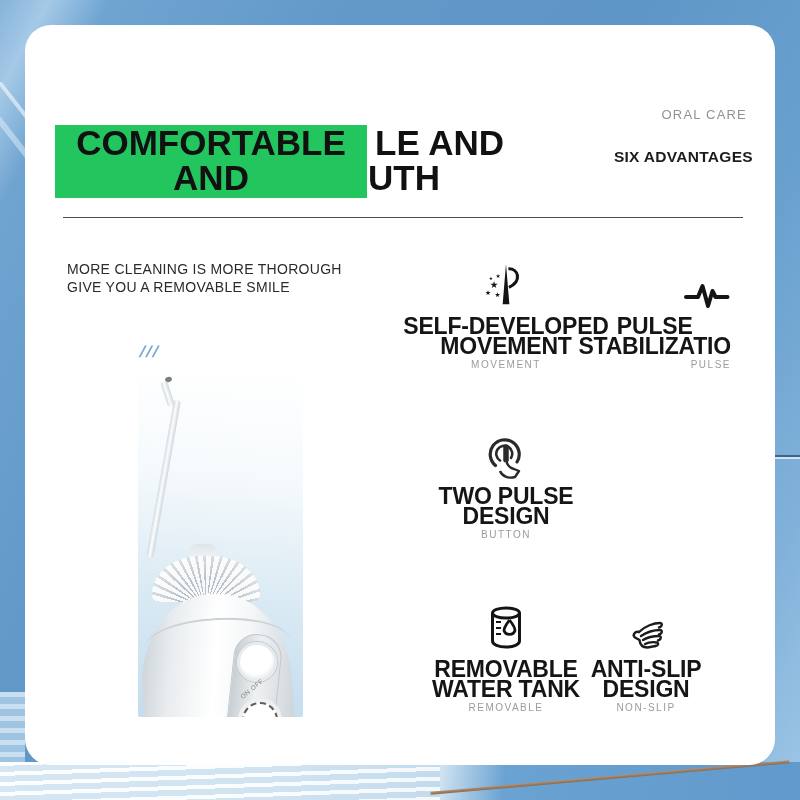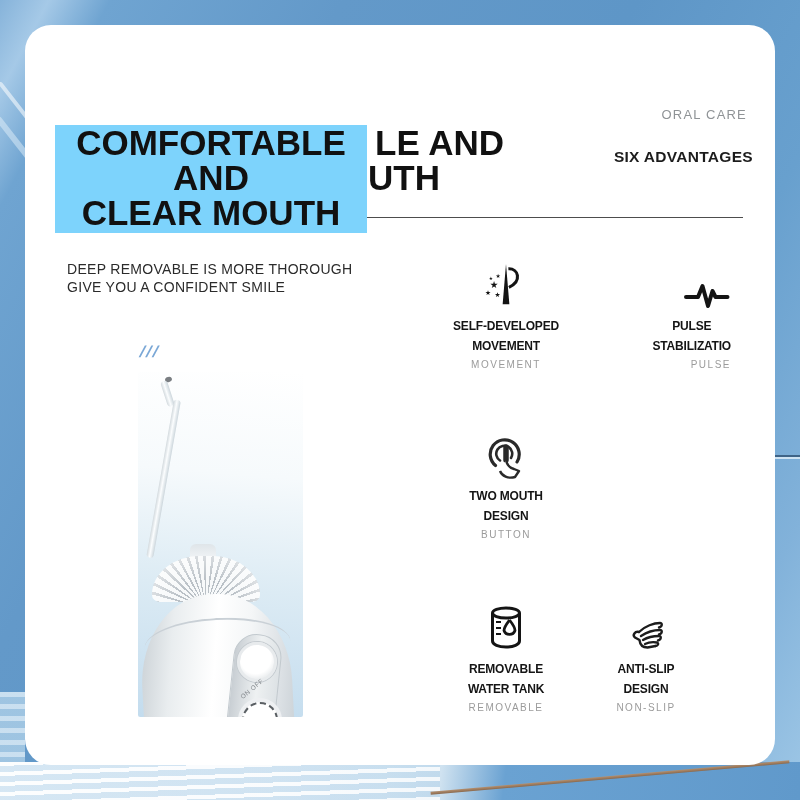--- a/index.html
+++ b/index.html
@@ -22,21 +22,21 @@
   .deskline{position:absolute;left:430px;top:776px;width:360px;height:3px;z-index:2;
     background:linear-gradient(180deg,#b5906f,#8a6a4f);transform:rotate(-5deg);}
   
   .card{position:absolute;left:25px;top:25px;width:750px;height:740px;background:#fff;
     border-radius:26px;z-index:3;overflow:hidden;}
   .eyebrow{position:absolute;right:28px;top:82px;font-size:13px;letter-spacing:1.2px;color:#8f9396;}
   .advantages{position:absolute;right:22px;top:103px;font-size:15.5px;font-weight:bold;letter-spacing:.3px;color:#1c1c1c;margin-top:20px;}
   .hl-back{position:absolute;top:100px;z-index:1;font-size:35px;font-weight:bold;line-height:35px;color:#111;white-space:nowrap;}
   .hl-back.l1{left:350px;}
   .hl-back.l2{left:343px;top:135px;}
-  .hl-front{position:absolute;left:30px;top:100px;width:312px;z-index:2;background:#7dd3fc;
+  .hl-front{position:absolute;left:30px;top:100px;width:312px;z-index:2;background:#22c55e;
     font-size:35px;font-weight:bold;line-height:35px;color:#111;text-align:center;padding-bottom:3px;}
   .divider{position:absolute;left:38px;top:192px;width:680px;height:1px;background:#4d4d4d;}
   .tagline{position:absolute;left:42px;top:236px;font-size:14px;line-height:17.5px;letter-spacing:.3px;color:#2b2b2b;}
   .slashes{position:absolute;left:115px;top:318px;font-size:16px;font-weight:bold;font-style:italic;
     letter-spacing:2px;color:#7aa7d6;transform:skewX(-8deg);}
   
   .photo{position:absolute;left:113px;top:347px;width:165px;height:345px;overflow:hidden;border-radius:2px;
     background:linear-gradient(185deg,#ffffff 0%,#f6fafc 30%,#dcebf4 62%,#c3dcee 100%);}
   .nozzle-main{position:absolute;left:36px;top:28px;width:7px;height:160px;border-radius:3px;
     background:linear-gradient(90deg,#d3dade,#fbfdfe 45%,#ccd6dc);transform:rotate(10deg);transform-origin:top center;}
@@ -64,21 +64,21 @@
   .onoff{position:absolute;left:100px;top:313px;font-size:6.5px;color:#83888c;letter-spacing:.5px;
     transform:rotate(-40deg);white-space:nowrap;}
   .btn2{position:absolute;left:104px;top:330px;width:32px;height:32px;border-radius:50%;
     background:#fff;border:2px dashed #5a5f63;box-shadow:0 0 0 4px #eef0f2;}
   
   .feature{position:absolute;width:170px;display:flex;flex-direction:column;align-items:center;}
   .f0{left:396px;top:232px;} .f1{left:536px;top:232px;align-items:flex-end;}
   .f2{left:396px;top:402px;} .f3{left:536px;top:402px;}
   .f4{left:396px;top:575px;} .f5{left:536px;top:575px;}
   .f-icon{height:54px;display:flex;align-items:flex-end;justify-content:center;margin-bottom:6px;}
-  .f-title{font-size:12px;font-weight:bold;line-height:19.5px;letter-spacing:-.2px;color:#151515;text-align:center;white-space:nowrap;}
+  .f-title{font-size:23px;font-weight:bold;line-height:19.5px;letter-spacing:-.2px;color:#151515;text-align:center;white-space:nowrap;}
   .f-sub{font-size:10px;letter-spacing:1.5px;color:#9b9b9b;margin-top:3px;white-space:nowrap;}
   svg{display:block;}
 </style>
 </head>
 <body>
 
 <div class="stage">
   <div class="bg">
     <div class="streak1"></div>
     <div class="streak2"></div>
@@ -90,28 +90,27 @@
 
   <div class="card">
 
     <div class="eyebrow">ORAL CARE</div>
     <div class="advantages">SIX ADVANTAGES</div>
 
     <div class="hl-back l1">LE AND</div>
     <div class="hl-back l2">UTH</div>
     <div class="hl-front">
       <div>COMFORTABLE AND</div>
-      <div>CLEAR MOUTH</div>
     </div>
 
     <div class="divider"></div>
 
     <div class="tagline">
-      <div>DEEP REMOVABLE IS MORE THOROUGH</div>
-      <div>GIVE YOU A CONFIDENT SMILE</div>
+      <div>MORE CLEANING IS MORE THOROUGH</div>
+      <div>GIVE YOU A REMOVABLE SMILE</div>
     </div>
 
     <div class="slashes">///</div>
 
     <div class="photo">
       <div class="nozzle-cap"></div>
       <div class="nozzle-tip"></div>
       <div class="nozzle-main"></div>
       <div class="neck"></div>
       <div class="collar"></div>
@@ -158,21 +157,21 @@
     <div class="feature f2">
       <div class="f-icon">
         <svg width="48" height="50" viewBox="0 0 48 50">
           <path d="M35 31 a14.5 14.5 0 1 0 -21.5 3.5" fill="none" stroke="#2a2a2a" stroke-width="3.2" stroke-linecap="round"></path>
           <path d="M29 27 a8 8 0 1 0 -11 2.5" fill="none" stroke="#2a2a2a" stroke-width="2.6" stroke-linecap="round"></path>
           <path d="M24 16 v13" fill="none" stroke="#2a2a2a" stroke-width="5.5" stroke-linecap="round"></path>
           <path d="M24 29 c1 5 4 8 8 9 l5 2 -4 6 c-7 2 -13 -1 -15 -6" fill="#ffffff" stroke="#2a2a2a" stroke-width="2.4" stroke-linejoin="round"></path>
         </svg>
       </div>
       <div class="f-title">
-        <div>TWO MOUTH</div>
+        <div>TWO PULSE</div>
         <div>DESIGN</div>
       </div>
       <div class="f-sub">BUTTON</div>
     </div>
 
 
     <div class="feature f4">
       <div class="f-icon">
         <svg width="48" height="50" viewBox="0 0 48 50">
           <ellipse cx="24" cy="9" rx="13.5" ry="5" fill="none" stroke="#141414" stroke-width="3"></ellipse>

